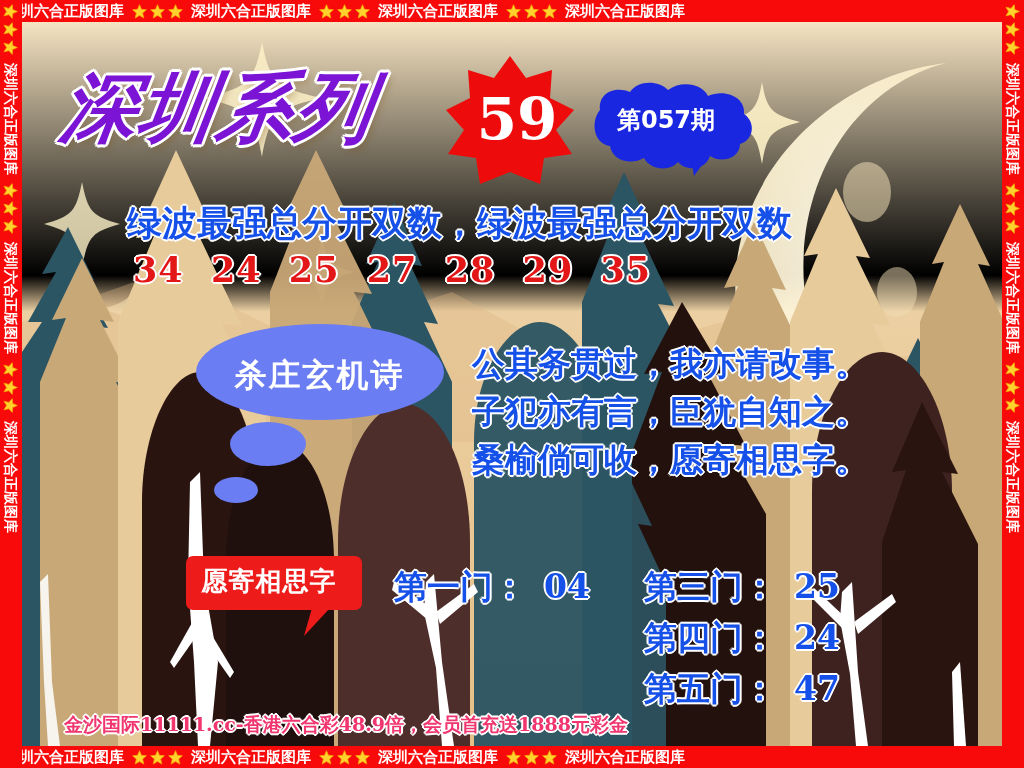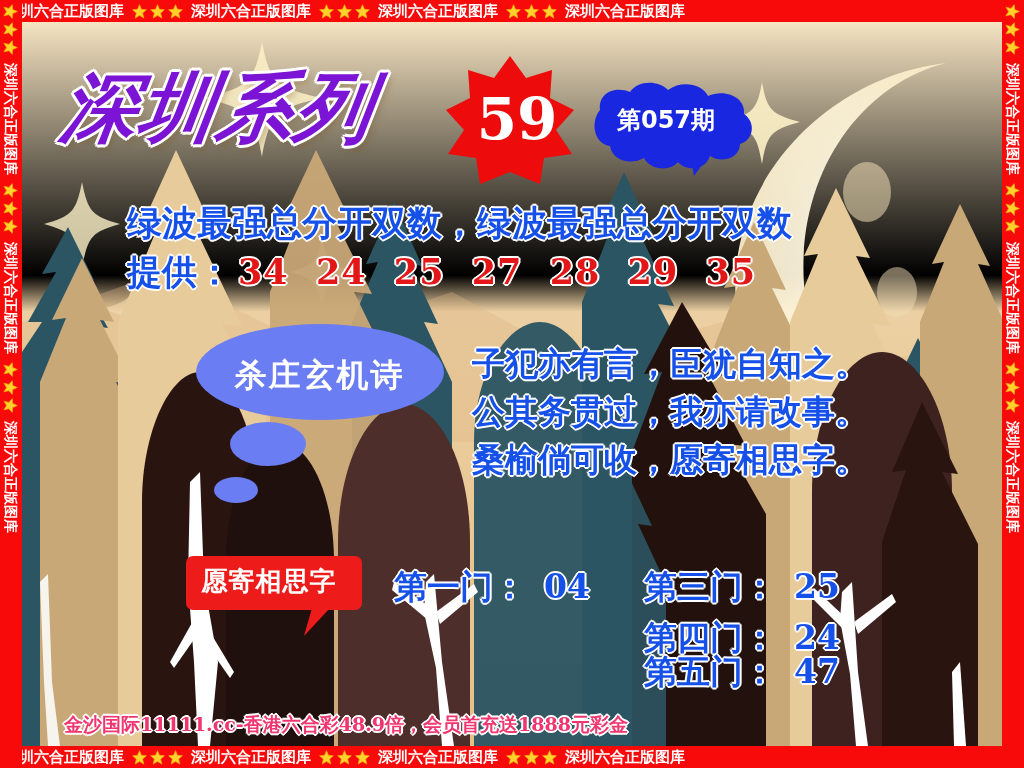--- a/index.html
+++ b/index.html
@@ -413,62 +413,61 @@
     <svg class="lay" style="left:560px;top:56px;width:180px;height:100px;" viewBox="0 0 180 100">
       <path d="M18 32 C16 14 34 8 48 14 C56 2 76 2 86 12 C100 2 120 6 126 18 C144 10 164 20 162 36 C174 44 172 62 158 66 C158 80 140 86 128 78 C124 92 104 94 96 84 C88 94 68 92 62 80 C48 88 30 82 28 68 C12 66 8 44 18 32 Z" fill="#1a27e0"></path>
       <path d="M108 74 L112 98 L128 76 Z" fill="#1a27e0"></path>
     </svg>
     <div class="lay bubble-period">第057期</div>
 
     <div class="lay title-main">深圳系列</div>
 
     <div class="lay tip-line">绿波最强总分开双数，绿波最强总分开双数</div>
     <div class="lay tip-line2">
-      <span>提供：</span>
       <span class="tip-nums">
         <span>34</span>
         <span>24</span>
         <span>25</span>
         <span>27</span>
         <span>28</span>
         <span>29</span>
         <span>35</span>
       </span>
     </div>
 
     <svg class="lay" style="left:170px;top:300px;width:260px;height:190px;" viewBox="0 0 260 190">
       <ellipse cx="128" cy="50" rx="124" ry="48" fill="#6b7df2"></ellipse>
       <ellipse cx="76" cy="122" rx="38" ry="22" fill="#6b7df2"></ellipse>
       <ellipse cx="44" cy="168" rx="22" ry="13" fill="#6b7df2"></ellipse>
     </svg>
     <div class="lay oval-label">杀庄玄机诗</div>
 
     <div class="lay poem">
+      <div>公其务贯过，我亦请改事。</div>
       <div>子犯亦有言，臣犹自知之。</div>
-      <div>公其务贯过，我亦请改事。</div>
       <div>桑榆倘可收，愿寄相思字。</div>
     </div>
 
     <svg class="lay" style="left:160px;top:530px;width:190px;height:84px;" viewBox="0 0 190 84">
       <rect x="4" y="4" width="176" height="54" rx="7" fill="#ee1b1b"></rect>
       <path d="M130 56 L148 56 L122 84 Z" fill="#ee1b1b"></path>
     </svg>
     <div class="lay red-label">愿寄相思字</div>
 
     <div class="gates">
       <div class="gate" style="left:372px;top:543px;">
         <span>第一门：</span><span class="gv">04</span>
       </div>
       <div class="gate" style="left:622px;top:543px;">
         <span>第三门：</span><span class="gv">25</span>
       </div>
       <div class="gate" style="left:622px;top:594px;">
         <span>第四门：</span><span class="gv">24</span>
       </div>
-      <div class="gate" style="left:622px;top:628px;text-align:right;">
+      <div class="gate" style="left:622px;top:645px;text-align:right;">
         <span>第五门：</span><span class="gv">47</span>
       </div>
     </div>
 
     <div class="lay footer-txt">金沙国际11111.cc-香港六合彩48.9倍，会员首充送1888元彩金</div>
 
   </div>
 </div>
 
 </body></html>

